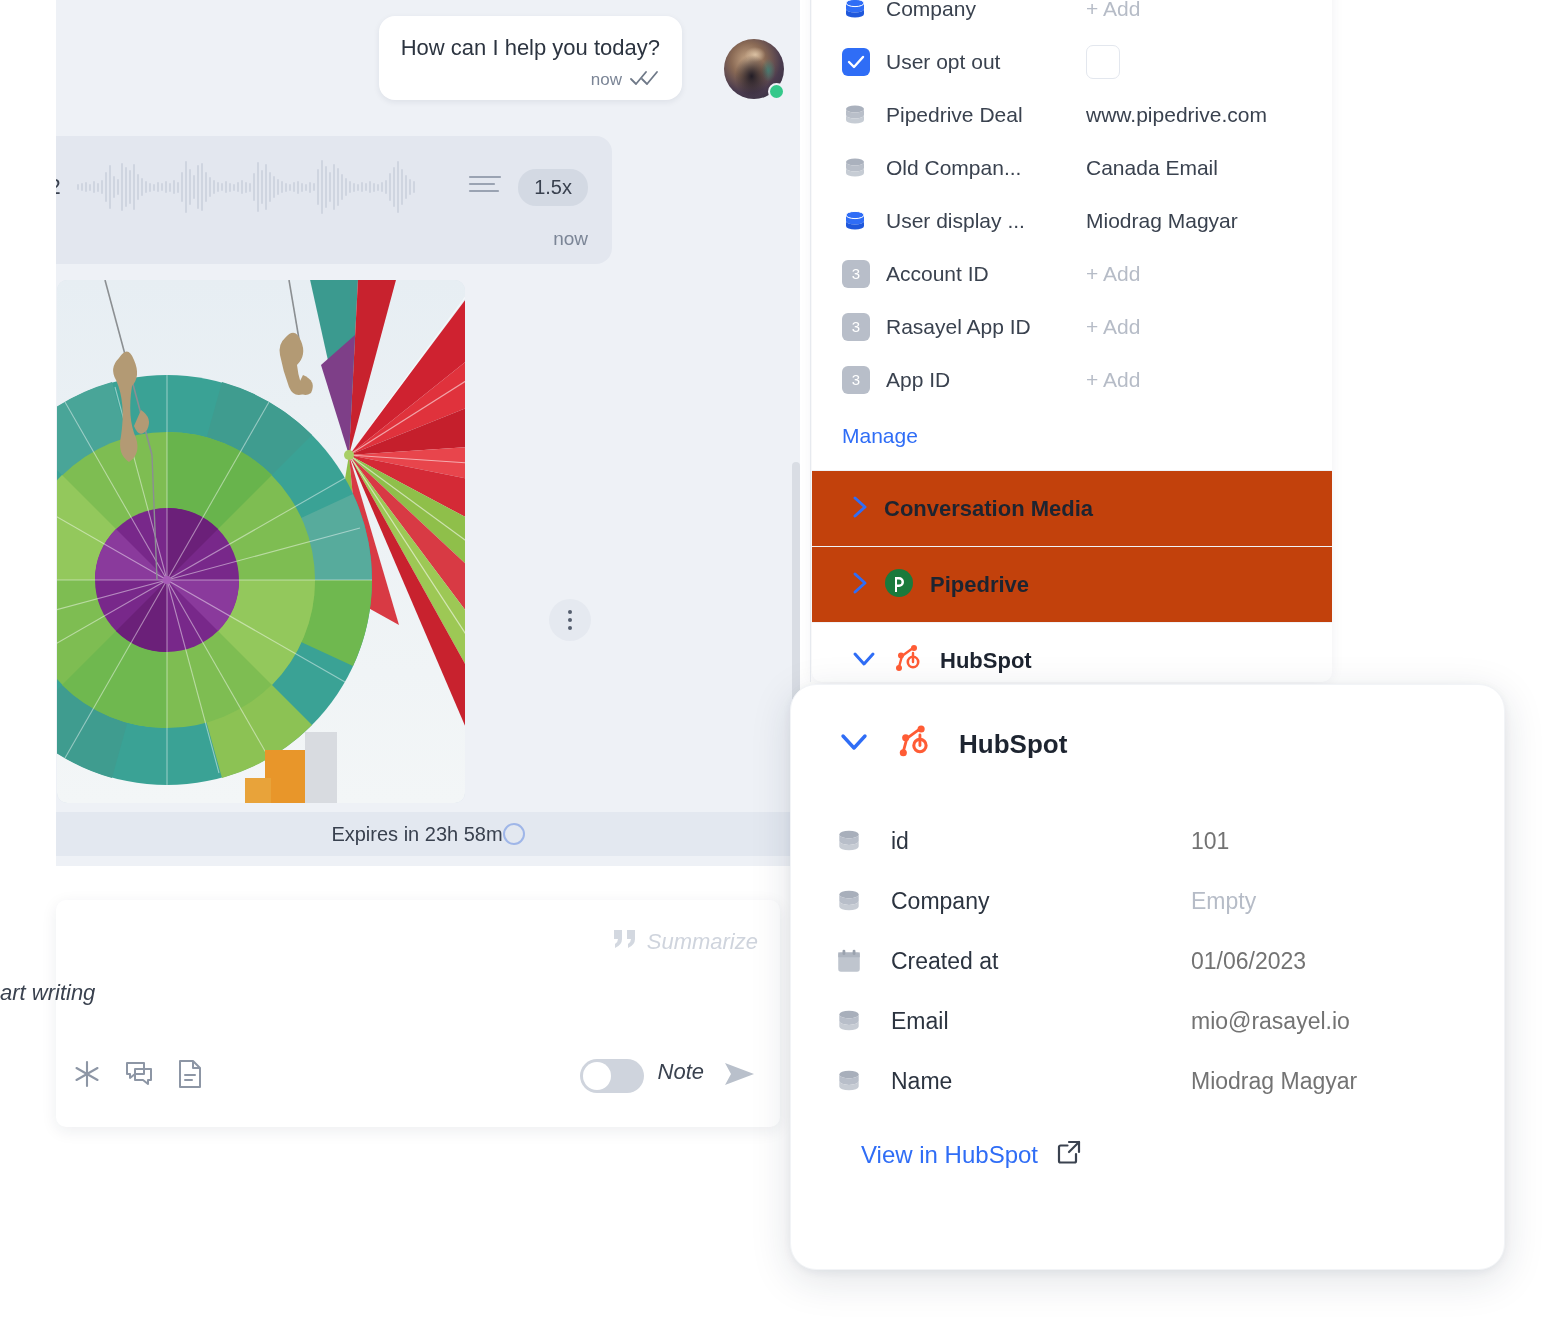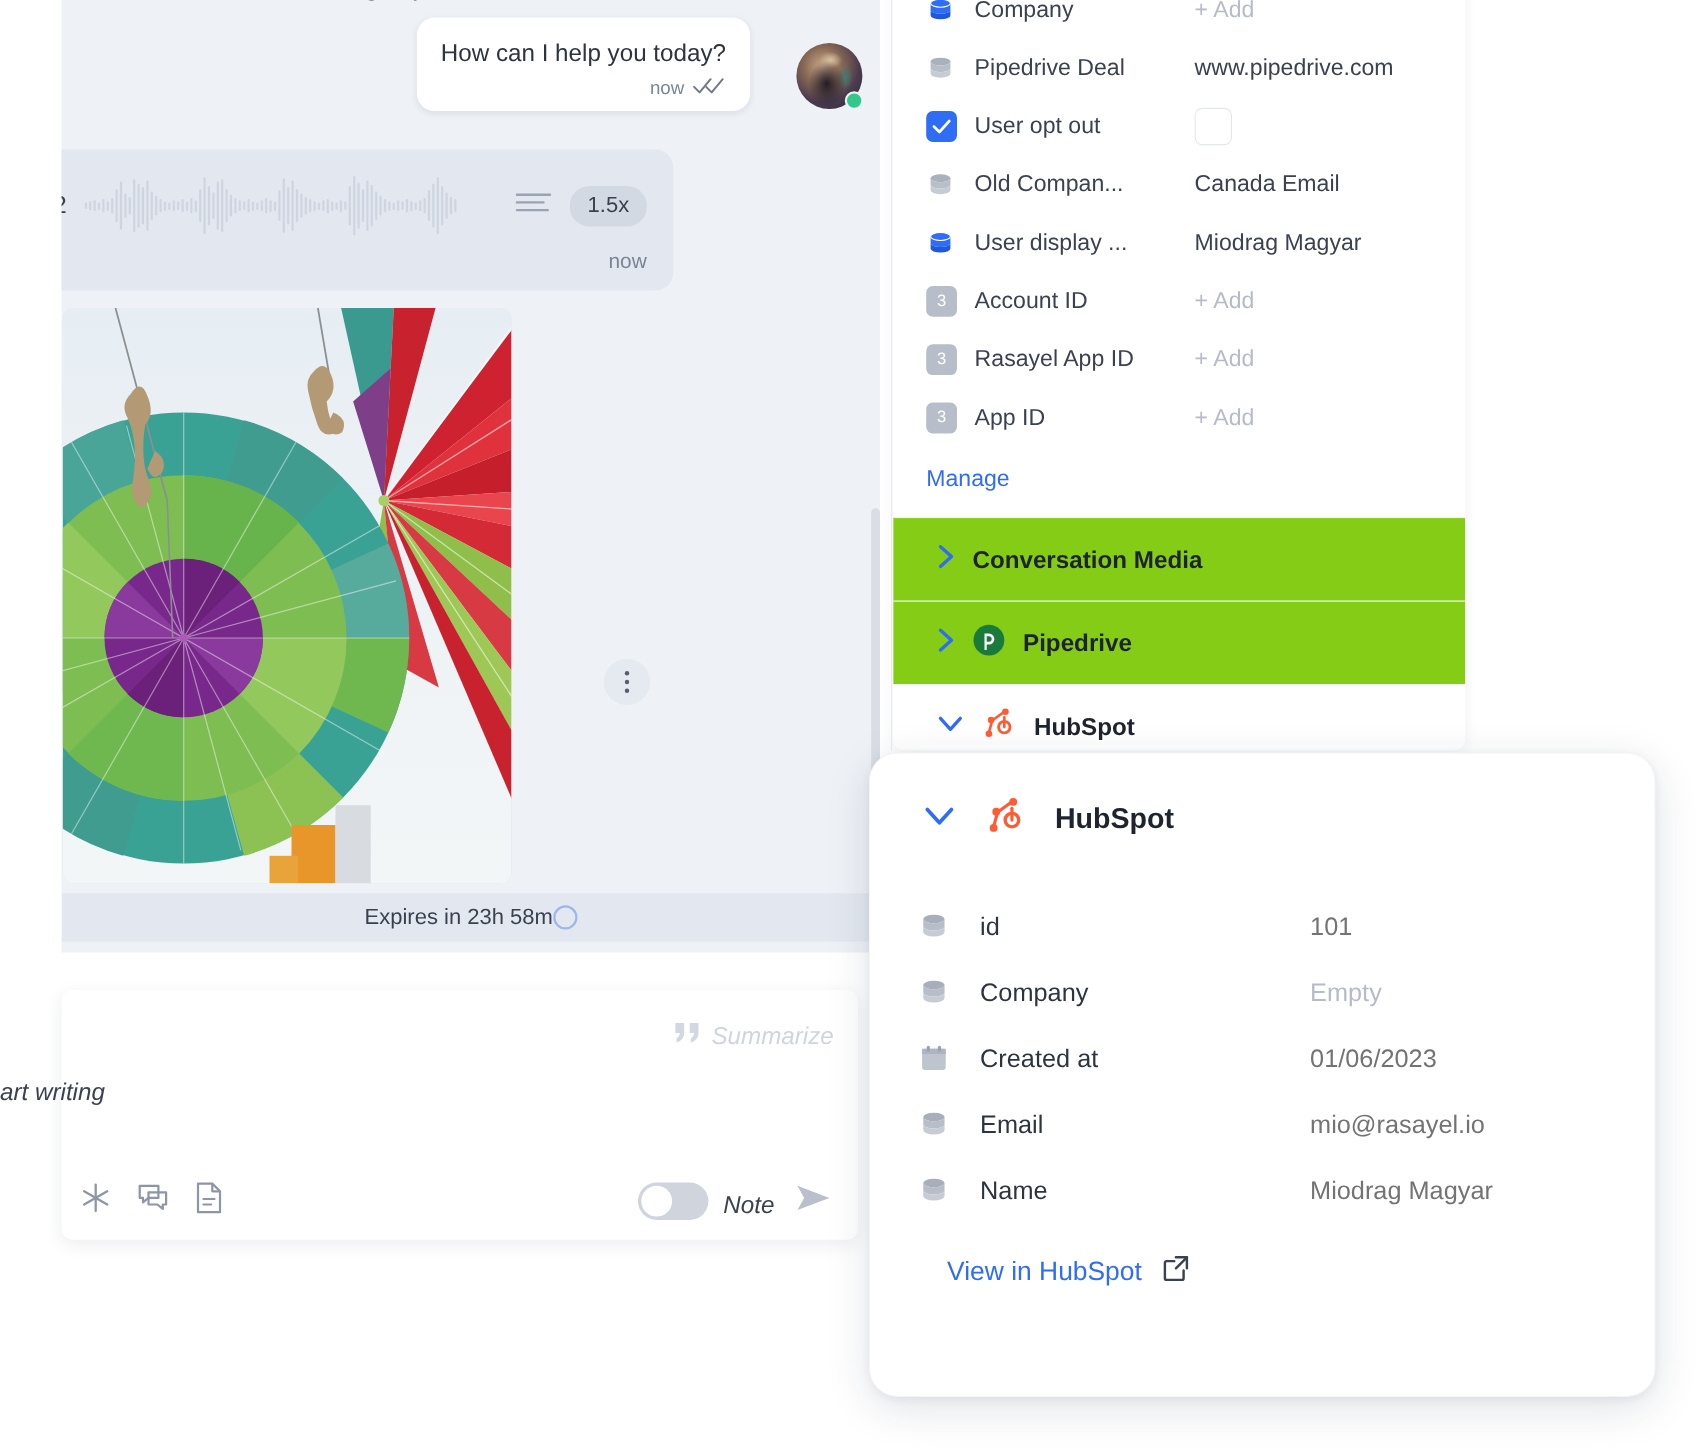--- a/index.html
+++ b/index.html
@@ -102,21 +102,21 @@
   }
   .summarize{
     position:absolute; right:22px; top:28px; display:flex; align-items:center; gap:9px;
     font-size:22px; color:#cfd4dd;
   }
   .composer-text{
     position:absolute; left:-56px; top:80px; font-size:22px; color:#3a424f; white-space:nowrap;
   }
   .composer-bottom{
     position:absolute; left:0; right:0; bottom:18px; height:50px;
-    display:flex; align-items:flex-end; padding: 0 22px 0 16px;
+    display:flex; align-items:flex-start; padding: 0 22px 0 16px;
   }
   .tool-icons{ display:flex; align-items:center; gap:22px; }
   .spacer{ flex:1; }
   .toggle{
     width:64px;height:34px;border-radius:17px;background:#cfd4dd;position:relative;
   }
   .toggle b{ position:absolute; left:3px; top:3px; width:28px;height:28px;border-radius:50%;background:#fff; }
   .note-label{ font-size:22px; color:#3a424f; margin-left:14px; }
   .send{ margin-left:18px; }
 
@@ -153,21 +153,21 @@
     width:28px;height:28px;border-radius:6px;background:#b8bec9;
     color:#fff;font-size:15px;display:flex;align-items:center;justify-content:center;
   }
   .manage{
     padding: 18px 30px 22px 30px; font-size:21px; color:#2f6df6;
   }
   .sect{
     display:flex; align-items:center; gap:16px;
     height:76px; padding-left:40px; border-top:1px solid #f0f2f6;
   }
-  .sect.alt{ background:#84cc16; }
+  .sect.alt{ background:#c2410c; }
   .sect-label{ font-size:22px; color:#1d2430; font-weight:600; }
   .chev{ display:block; }
 
   
   .hs-card{
     position:absolute; left:790px; top:684px; width:715px; height:586px;
     background:#fff; border-radius:26px;
     box-shadow: 0 10px 40px rgba(25,35,60,.13), 0 2px 8px rgba(25,35,60,.06);
     border: 1px solid #f2f4f7;
   }
@@ -504,40 +504,40 @@
             <path d="M4 13 v5 a9 3.6 0 0 0 18 0 v-5 a9 3.6 0 0 1 -18 0Z" fill="#1f58dc"></path>
             <ellipse cx="13" cy="7" rx="9" ry="3.6" fill="none" stroke="#fff" stroke-width="1"></ellipse>
           </svg>
         </span>
         <span class="flabel">Company</span>
         <span class="fvalue muted">+ Add</span>
       </div>
 
       <div class="frow">
         <span class="ficon">
-          <svg width="26" height="26" viewBox="0 0 26 26">
-            <ellipse cx="13" cy="7" rx="9" ry="3.6" fill="#aab1bd"></ellipse>
-            <path d="M4 7 v6 a9 3.6 0 0 0 18 0 v-6 a9 3.6 0 0 1 -18 0Z" fill="#b9bfc9"></path>
-            <path d="M4 13 v5 a9 3.6 0 0 0 18 0 v-5 a9 3.6 0 0 1 -18 0Z" fill="#c6ccd4"></path>
-          </svg>
-        </span>
-        <span class="flabel">Pipedrive Deal</span>
-        <span class="fvalue">www.pipedrive.com</span>
-      </div>
-
-      <div class="frow">
-        <span class="ficon">
           <span class="cbox-checked">
             <svg width="18" height="14" viewBox="0 0 18 14">
               <path d="M2 7 L7 12 L16 2" fill="none" stroke="#fff" stroke-width="2.4" stroke-linecap="round" stroke-linejoin="round"></path>
             </svg>
           </span>
         </span>
         <span class="flabel">User opt out</span>
         <span class="cbox-empty"></span>
+      </div>
+
+      <div class="frow">
+        <span class="ficon">
+          <svg width="26" height="26" viewBox="0 0 26 26">
+            <ellipse cx="13" cy="7" rx="9" ry="3.6" fill="#aab1bd"></ellipse>
+            <path d="M4 7 v6 a9 3.6 0 0 0 18 0 v-6 a9 3.6 0 0 1 -18 0Z" fill="#b9bfc9"></path>
+            <path d="M4 13 v5 a9 3.6 0 0 0 18 0 v-5 a9 3.6 0 0 1 -18 0Z" fill="#c6ccd4"></path>
+          </svg>
+        </span>
+        <span class="flabel">Pipedrive Deal</span>
+        <span class="fvalue">www.pipedrive.com</span>
       </div>
 
       <div class="frow">
         <span class="ficon">
           <svg width="26" height="26" viewBox="0 0 26 26">
             <ellipse cx="13" cy="7" rx="9" ry="3.6" fill="#aab1bd"></ellipse>
             <path d="M4 7 v6 a9 3.6 0 0 0 18 0 v-6 a9 3.6 0 0 1 -18 0Z" fill="#b9bfc9"></path>
             <path d="M4 13 v5 a9 3.6 0 0 0 18 0 v-5 a9 3.6 0 0 1 -18 0Z" fill="#c6ccd4"></path>
           </svg>
         </span>

